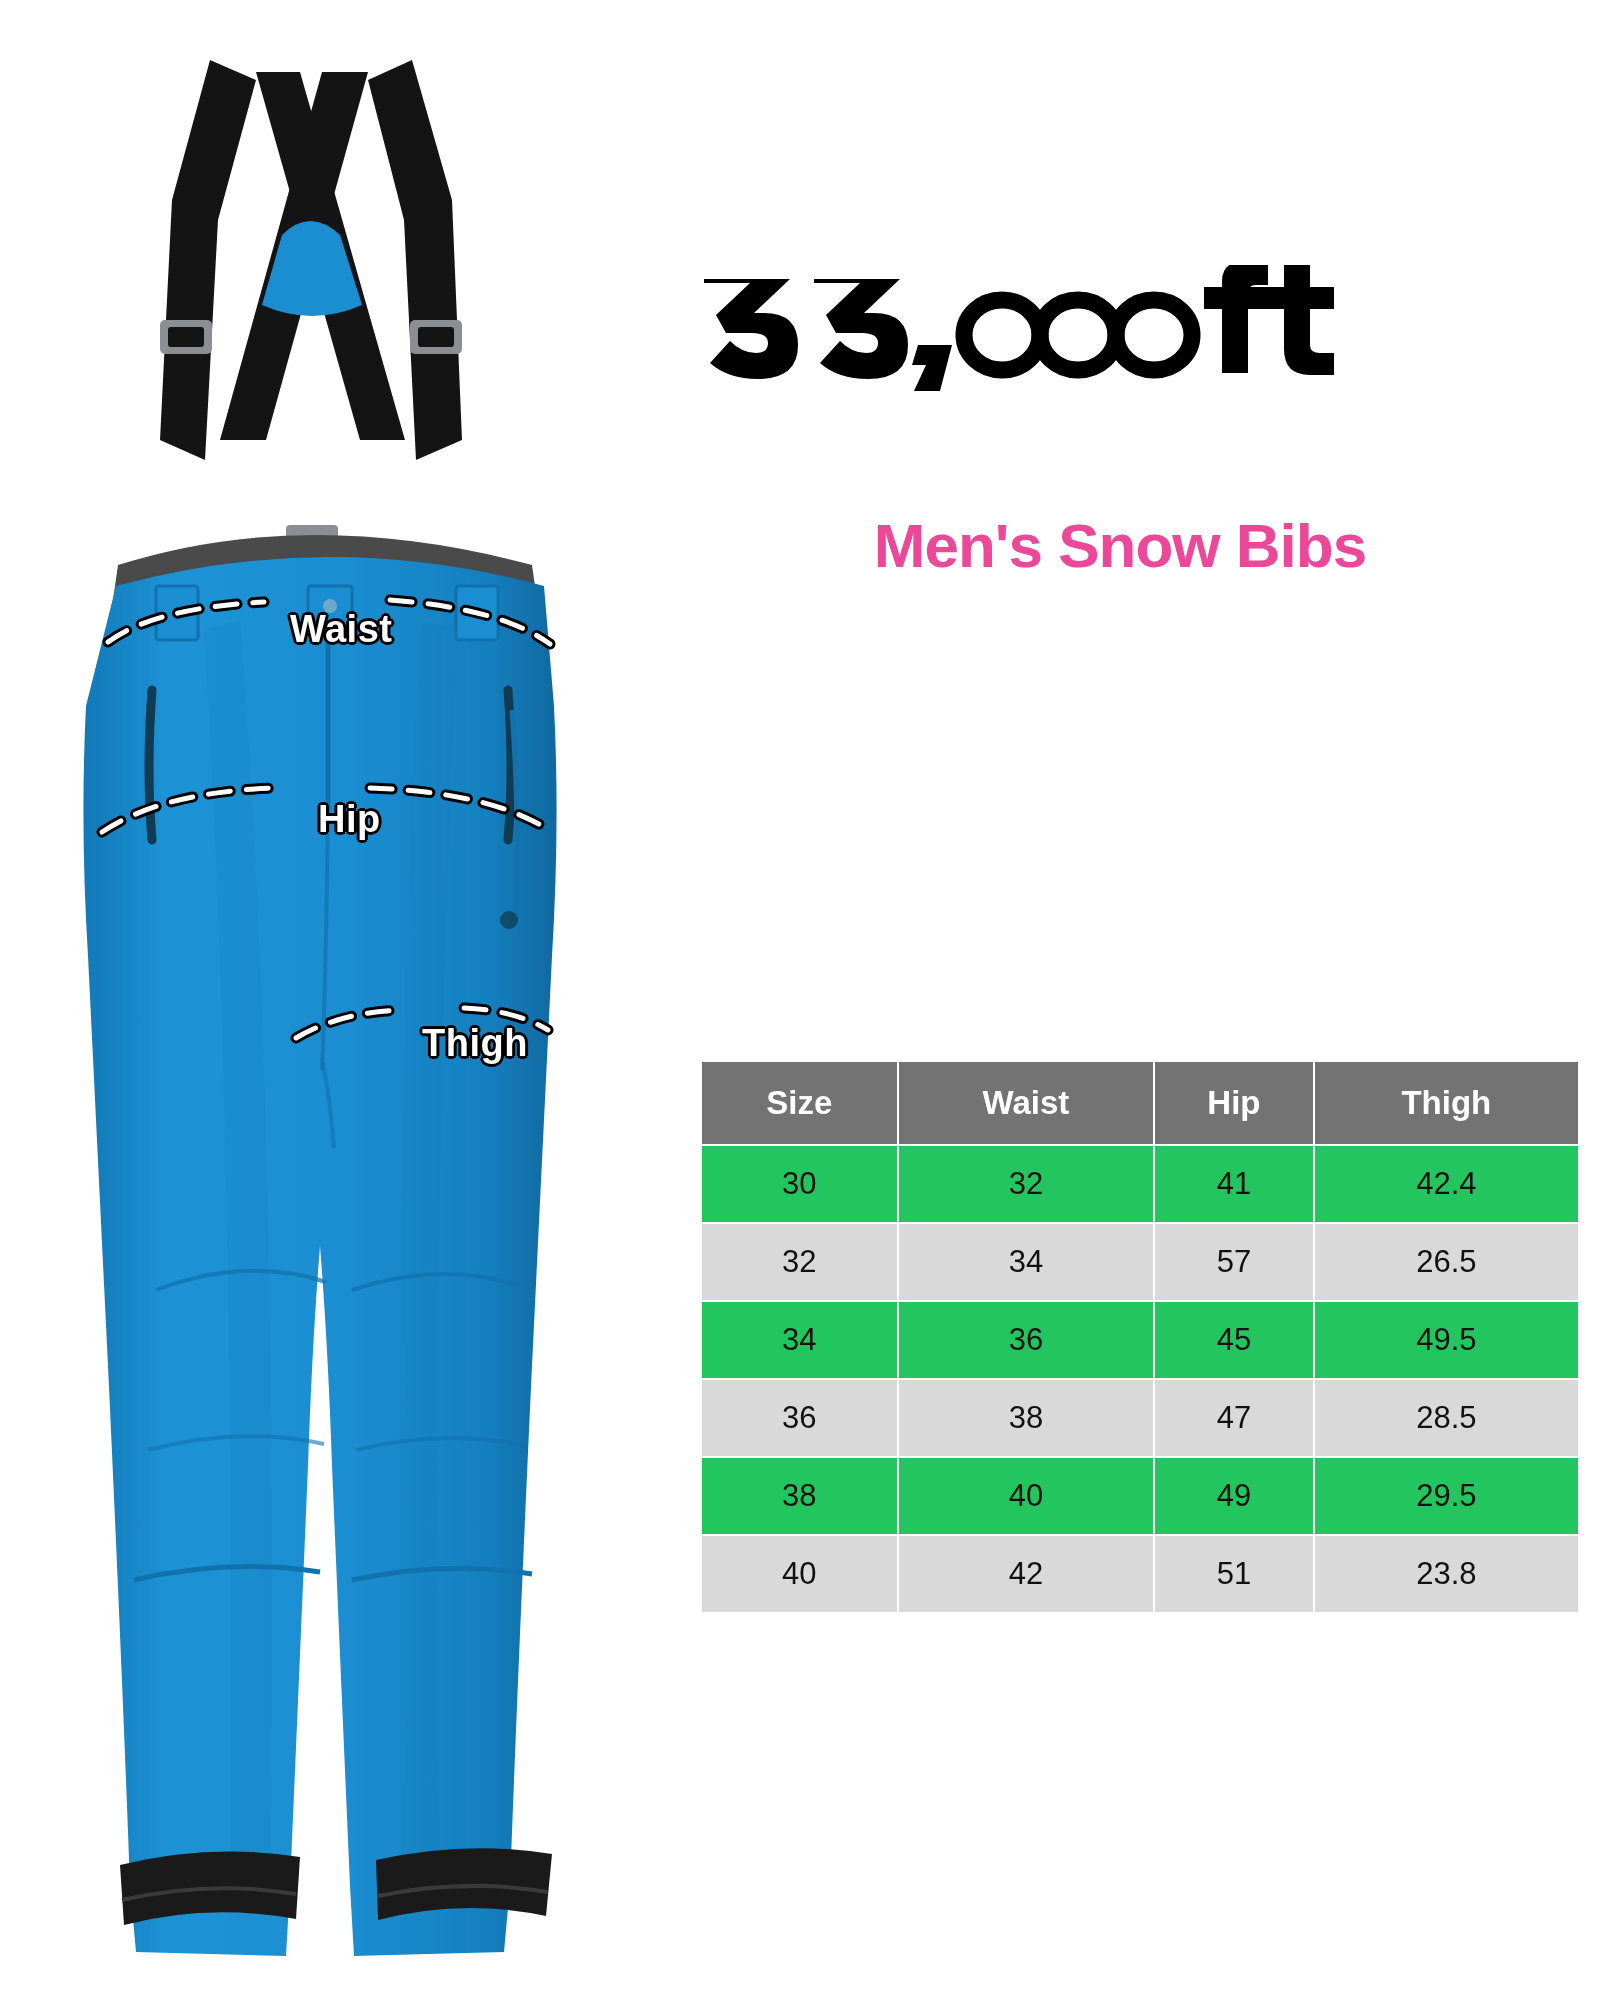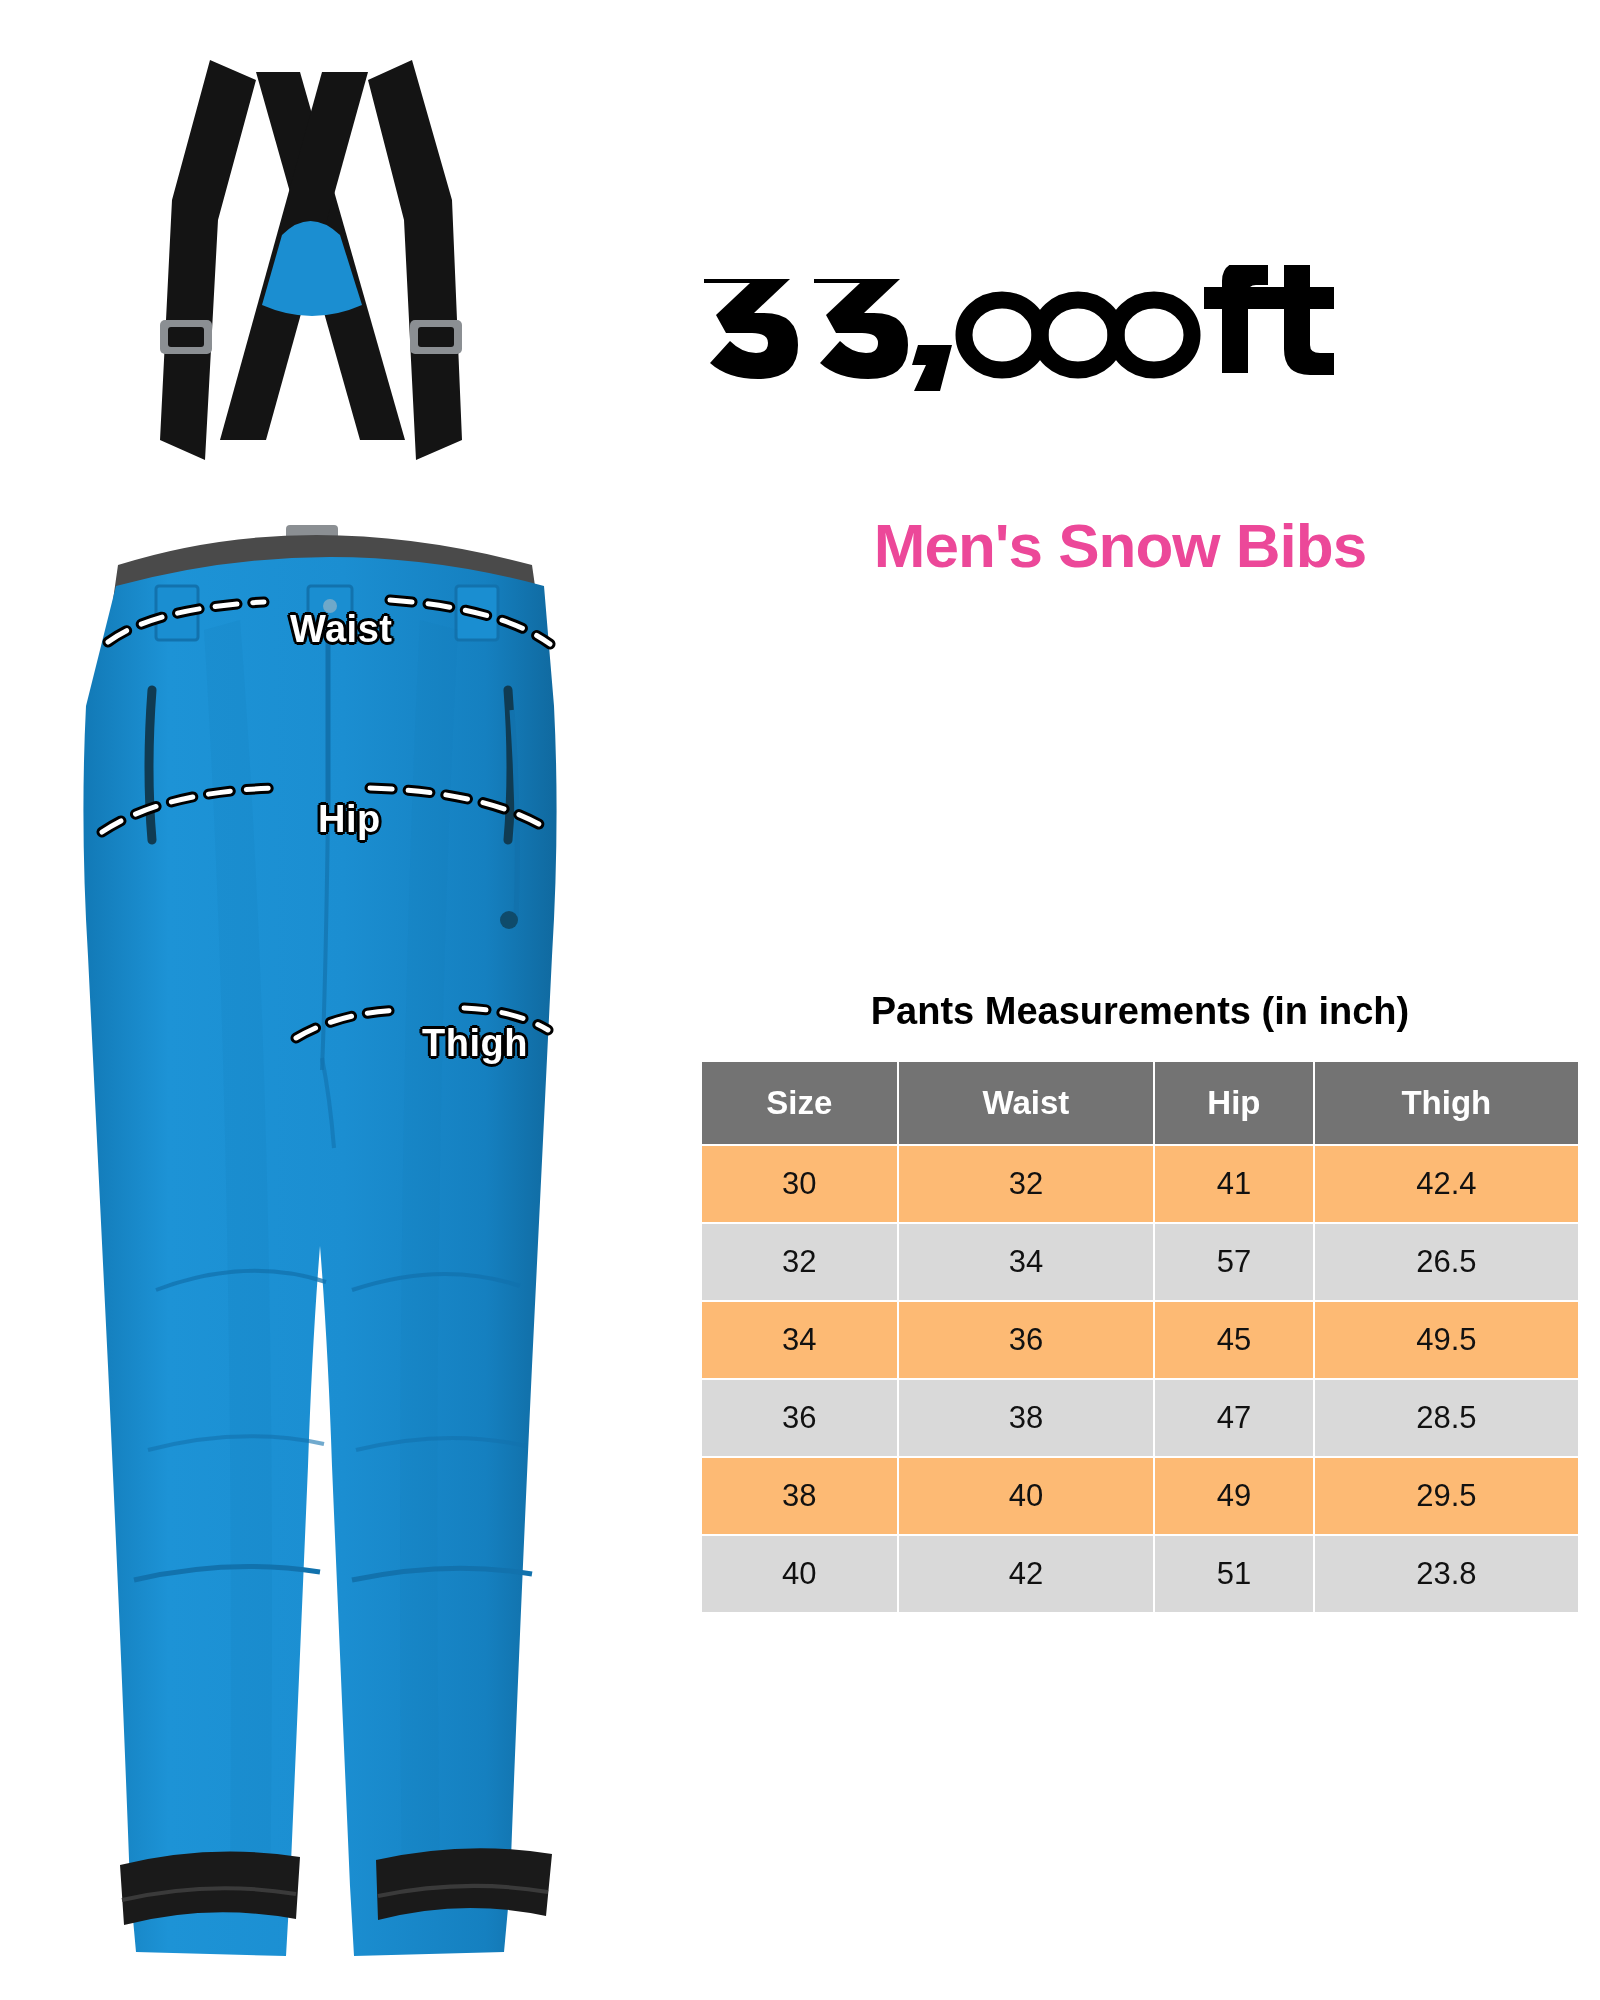--- a/index.html
+++ b/index.html
@@ -117,21 +117,21 @@
     text-align: center;
     border: 2px solid #ffffff;
   }
   table.size-table td {
     text-align: center;
     padding: 20px 0;
     color: #111;
     border: 2px solid #ffffff;
     font-size: 31px;
   }
-  table.size-table tr.odd td { background: #fdba74; }
+  table.size-table tr.odd td { background: #22c55e; }
   table.size-table tr.even td { background: #d9d9d9; }
 </style>
 </head>
 <body>
 
 <div class="page">
 
   <div class="product-panel">
     <svg class="product-svg" width="590" height="1960" viewBox="0 0 590 1960">
       <defs>
@@ -273,21 +273,20 @@
           <path d="M532 44 h-18 v-22 h18 v-6 q0 -20 24 -20 h22 v24 h-12 q-8 0 -8 8 v-6 h20 v22 h-20 v64 h-26 Z"></path>
 
           <path d="M594 0 h26 v22 h24 v22 h-24 v36 q0 8 10 8 h14 v22 h-24 q-26 0 -26 -26 v-40 h-16 v-22 h16 Z"></path>
         </g>
       </svg>
     </div>
 
     <div class="title">Men's Snow Bibs</div>
 
 
-    <div class="table-title">Pants Measurements (in inch)</div>
 
     <table class="size-table">
       <thead>
         <tr>
           <th>Size</th>
           <th>Waist</th>
           <th>Hip</th>
           <th>Thigh</th>
         </tr>
       </thead>

